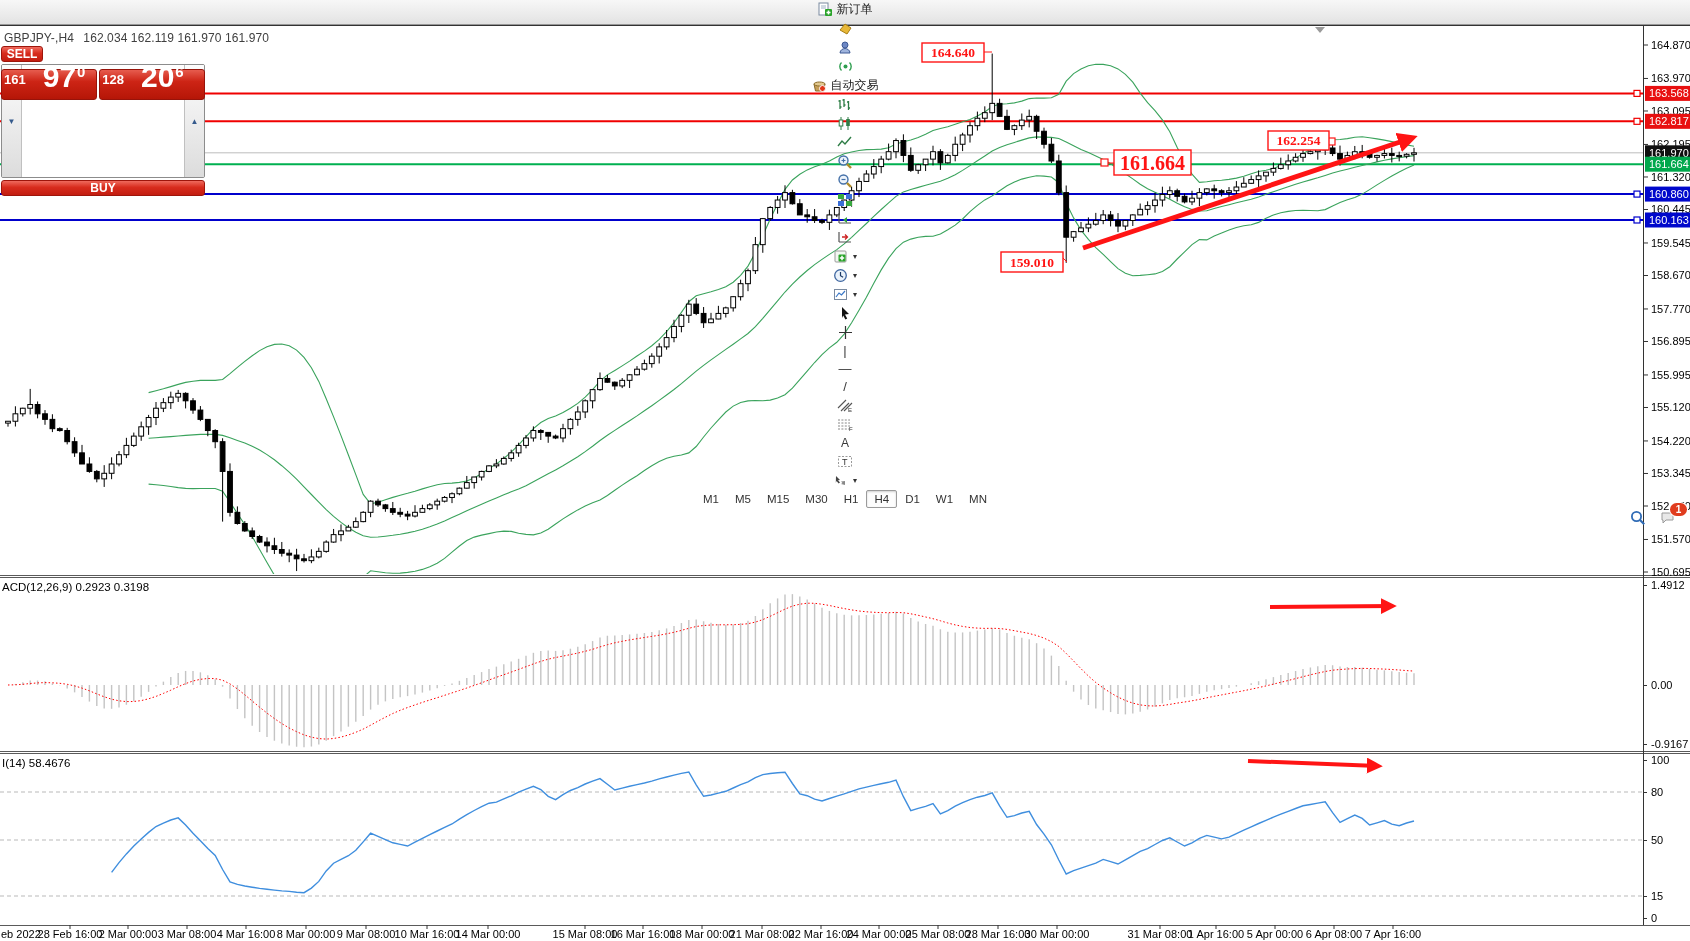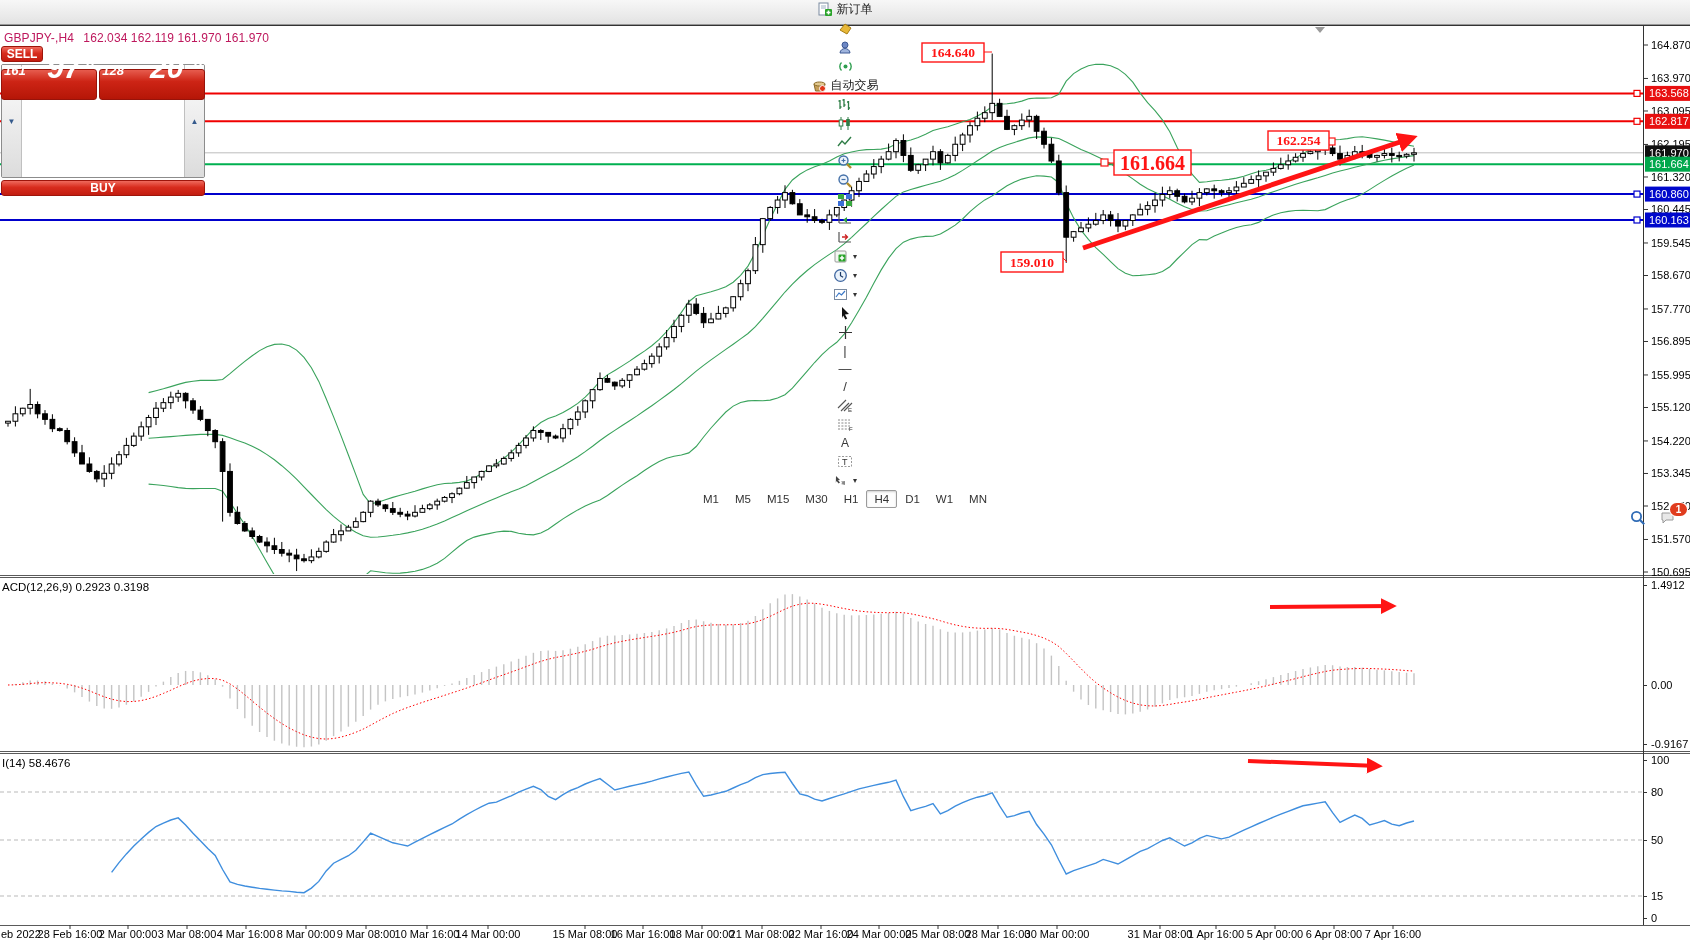--- a/index.html
+++ b/index.html
@@ -15,35 +15,35 @@
   .caret{font-size:8px;color:#333;margin-left:1px;}
   .glyph{font-size:13px;color:#3a3a3a;line-height:14px;}
   .tf-wrap{display:flex;align-items:flex-end;}
   .tf{padding:2px 7px;font-size:11.5px;color:#333;border:1px solid transparent;border-radius:2px;}
   .tf.active{background:#fdfdfd;border:1px solid #9b9b9b;box-shadow:inset 0 1px 2px rgba(0,0,0,.18);}
   .tb-right{margin-left:auto;display:flex;align-items:center;gap:6px;padding-right:10px;}
   .badge{position:absolute;right:-7px;top:-5px;background:#e03c1e;color:#fff;font-size:10px;font-weight:bold;
     border-radius:8px;min-width:13px;height:13px;line-height:13px;text-align:center;padding:0 2px;box-shadow:0 0 0 1px #fff;}
   
   #chart-svg{position:absolute;left:0;top:0;z-index:1;}
-  .hdr{position:absolute;left:4px;top:31px;z-index:10;font-size:12px;color:#be185d;letter-spacing:.1px;}
+  .hdr{position:absolute;left:4px;top:31px;z-index:10;font-size:12px;color:#404040;letter-spacing:.1px;}
   
   .ocp{position:absolute;left:1px;top:46px;width:204px;z-index:20;font-family:"Liberation Sans",sans-serif;}
   .ocp-row1{display:flex;height:22px;gap:2px;flex-direction:column;}
   .btn-red{background:linear-gradient(#ef6a5d,#d82c1d 45%,#c21d10);color:#fff;border:1px solid #9e150b;border-radius:3px;
     font-size:12px;font-weight:bold;display:flex;align-items:center;justify-content:center;}
   .ocp-sell{width:40px;} .ocp-buy{flex:1;}
   .spin{display:flex;flex:0 0 112px;border:1px solid #8c8c8c;border-radius:2px;background:#fff;overflow:hidden;}
   .spin-dn,.spin-up{width:19px;background:linear-gradient(#fdfdfd,#dcdcdc);display:flex;align-items:center;justify-content:center;
     font-size:8px;color:#355a8c;border-right:1px solid #c0c0c0;}
   .spin-up{border-right:none;border-left:1px solid #c0c0c0;}
   .spin-val{flex:1;font-size:13px;color:#000;text-align:right;padding:2px 4px 0 0;}
   .ocp-row2{display:flex;gap:2px;margin-top:1px;height:31px;}
   .px{background:linear-gradient(#e65c4e,#cd2415 40%,#b51607);border:1px solid #97130a;border-radius:3px;color:#fff;
-    display:flex;align-items:flex-end;justify-content:space-between;padding:0 2px 18px 2px;font-style:italic;}
+    display:flex;align-items:flex-end;justify-content:flex-start;padding:0 2px 9px 2px;}
   .px-sell{width:95px;} .px-buy{width:105px;}
   .px .small{font-size:13px;font-weight:bold;margin:0 1px 3px 0;}
   .px .big{font-size:30px;font-weight:bold;line-height:26px;margin-left:16px;}
   .px .sup{font-size:15px;font-weight:bold;margin:0 0 10px 1px;}
 </style>
 </head>
 <body>
 
 <div id="app">
 

